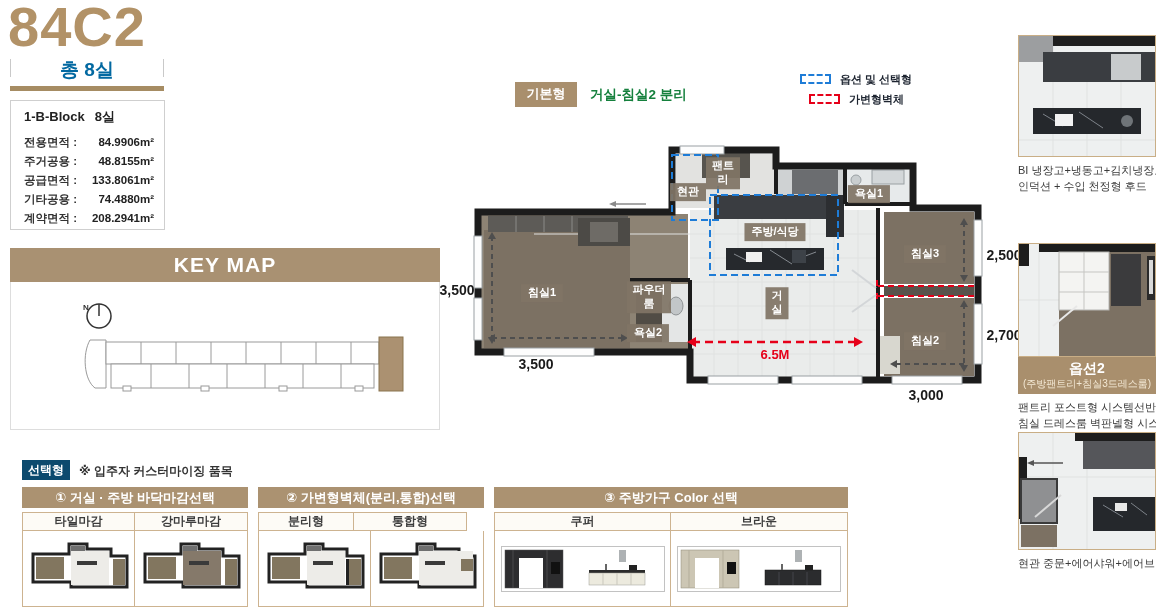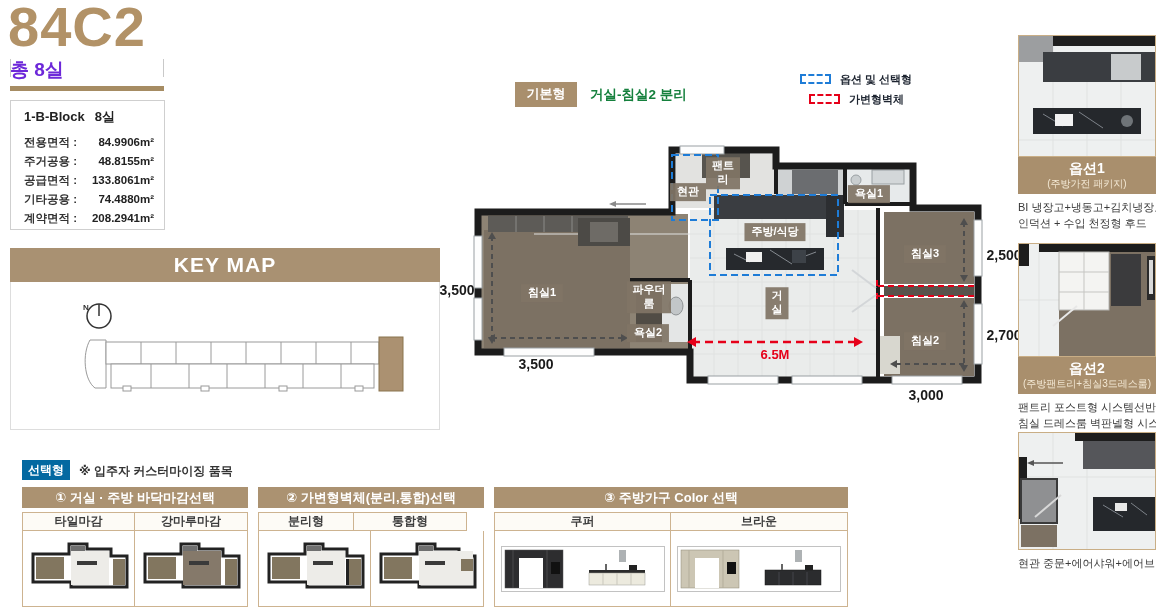--- a/index.html
+++ b/index.html
@@ -4,21 +4,21 @@
 <style>
   html,body{margin:0;padding:0;}
   body{
     width:1156px;height:616px;position:relative;overflow:hidden;
     background:#ffffff;font-family:"Liberation Sans","DejaVu Sans",sans-serif;
     -webkit-font-smoothing:antialiased;
   }
   .abs{position:absolute;}
   
   .unit-code{left:8px;top:-6px;font-size:56px;font-weight:700;color:#b29267;letter-spacing:1px;}
-  .unit-total{left:10px;top:57px;width:154px;text-align:left;font-size:19px;font-weight:700;color:#6d28d9;}
+  .unit-total{left:10px;top:57px;width:154px;text-align:center;font-size:19px;font-weight:700;color:#0369a1;}
   .tick{width:1px;height:18px;background:#c9c9c9;top:59px;}
   .rule{left:10px;top:86px;width:154px;height:5px;background:#a68c63;}
   .info-box{left:10px;top:100px;width:155px;height:130px;border:1px solid #cfcfcf;background:#fff;box-sizing:border-box;padding:7px 10px 0 13px;}
   .info-head{font-size:13px;font-weight:700;color:#222;margin-bottom:7px;}
   .info-head .rooms{margin-left:10px;}
   .info-row{display:flex;justify-content:space-between;font-size:11.5px;font-weight:700;color:#333;line-height:19px;}
   .info-row .val{color:#222;}
   
   .keymap-head{left:10px;top:248px;width:430px;height:34px;background:#a99172;color:#fff;
     font-size:21px;font-weight:700;text-align:center;line-height:34px;letter-spacing:1px;}
@@ -40,21 +40,21 @@
   .dim{position:absolute;transform:translate(-50%,-50%);font-size:14px;font-weight:700;color:#1a1a1a;white-space:nowrap;}
   .dim.red{color:#e60019;font-size:13px;}
   
   .opt-card{left:1018px;width:138px;}
   .opt-photo{border:1px solid #c9ae86;display:block;box-sizing:border-box;background:#eef0f0;}
   .opt-caption{background:#a98f6d;text-align:center;padding:3px 0 4px 0;}
   .opt-name{color:#fff;font-size:14px;font-weight:700;line-height:17px;}
   .opt-sub{color:#f3e8d4;font-size:10px;line-height:13px;}
   .opt-desc{margin-top:5px;font-size:11px;color:#3a3a3a;line-height:16px;white-space:nowrap;overflow:hidden;}
   
-  .sel-badge{left:22px;top:460px;width:48px;height:20px;background:#0369a1;color:#fff;
+  .sel-badge{left:22px;top:460px;width:48px;height:20px;background:#0c4a6e;color:#fff;
     font-size:12px;font-weight:700;text-align:center;line-height:20px;}
   .sel-note{left:79px;top:463px;font-size:12px;font-weight:700;color:#333;}
   .panel-title{height:21px;background:#ab9271;color:#fff;font-size:13px;font-weight:700;
     text-align:center;line-height:21px;position:absolute;top:487px;}
   .col-row{position:absolute;top:512px;height:19px;display:flex;}
   .col-cell{box-sizing:border-box;border:1px solid #cdb390;background:#fdfbf6;color:#3c3c3c;
     font-size:12px;font-weight:700;text-align:center;line-height:17px;}
   .col-cell + .col-cell{border-left:none;}
   .thumb-row{position:absolute;top:531px;height:76px;display:flex;}
   .thumb-cell{box-sizing:border-box;border:1px solid #cdb390;border-top:none;background:#fff;
@@ -293,24 +293,20 @@
     <rect x="0" y="0" width="34" height="26" fill="#9c9ea0"></rect>
     <rect x="34" y="0" width="102" height="10" fill="#1f1f1f"></rect>
     <rect x="24" y="16" width="112" height="30" fill="#3a3d41"></rect>
     <rect x="92" y="18" width="30" height="26" fill="#c8cbcc"></rect>
     <rect x="14" y="72" width="108" height="26" fill="#25282c"></rect>
     <line x1="24" y1="78" x2="44" y2="90" stroke="#7e838a" stroke-width="1"></line>
     <line x1="60" y1="76" x2="84" y2="92" stroke="#7e838a" stroke-width="1"></line>
     <rect x="36" y="78" width="18" height="12" fill="#f2f2f2"></rect>
     <circle cx="108" cy="85" r="6" fill="#6f7478"></circle>
   </svg>
-  <div class="opt-caption">
-    <div class="opt-name">옵션1</div>
-    <div class="opt-sub">(주방가전 패키지)</div>
-  </div>
   <div class="opt-desc">
     <div>BI 냉장고+냉동고+김치냉장고+키큰장</div>
     <div>인덕션 + 수입 천정형 후드</div>
   </div>
 </div>
 
 <div class="abs opt-card" style="top:243px;">
   <svg class="opt-photo" width="138" height="114" viewBox="0 0 136 112">
     <rect x="0" y="0" width="136" height="112" fill="#7c7163"></rect>
     <rect x="0" y="0" width="40" height="112" fill="#eef0f0"></rect>

